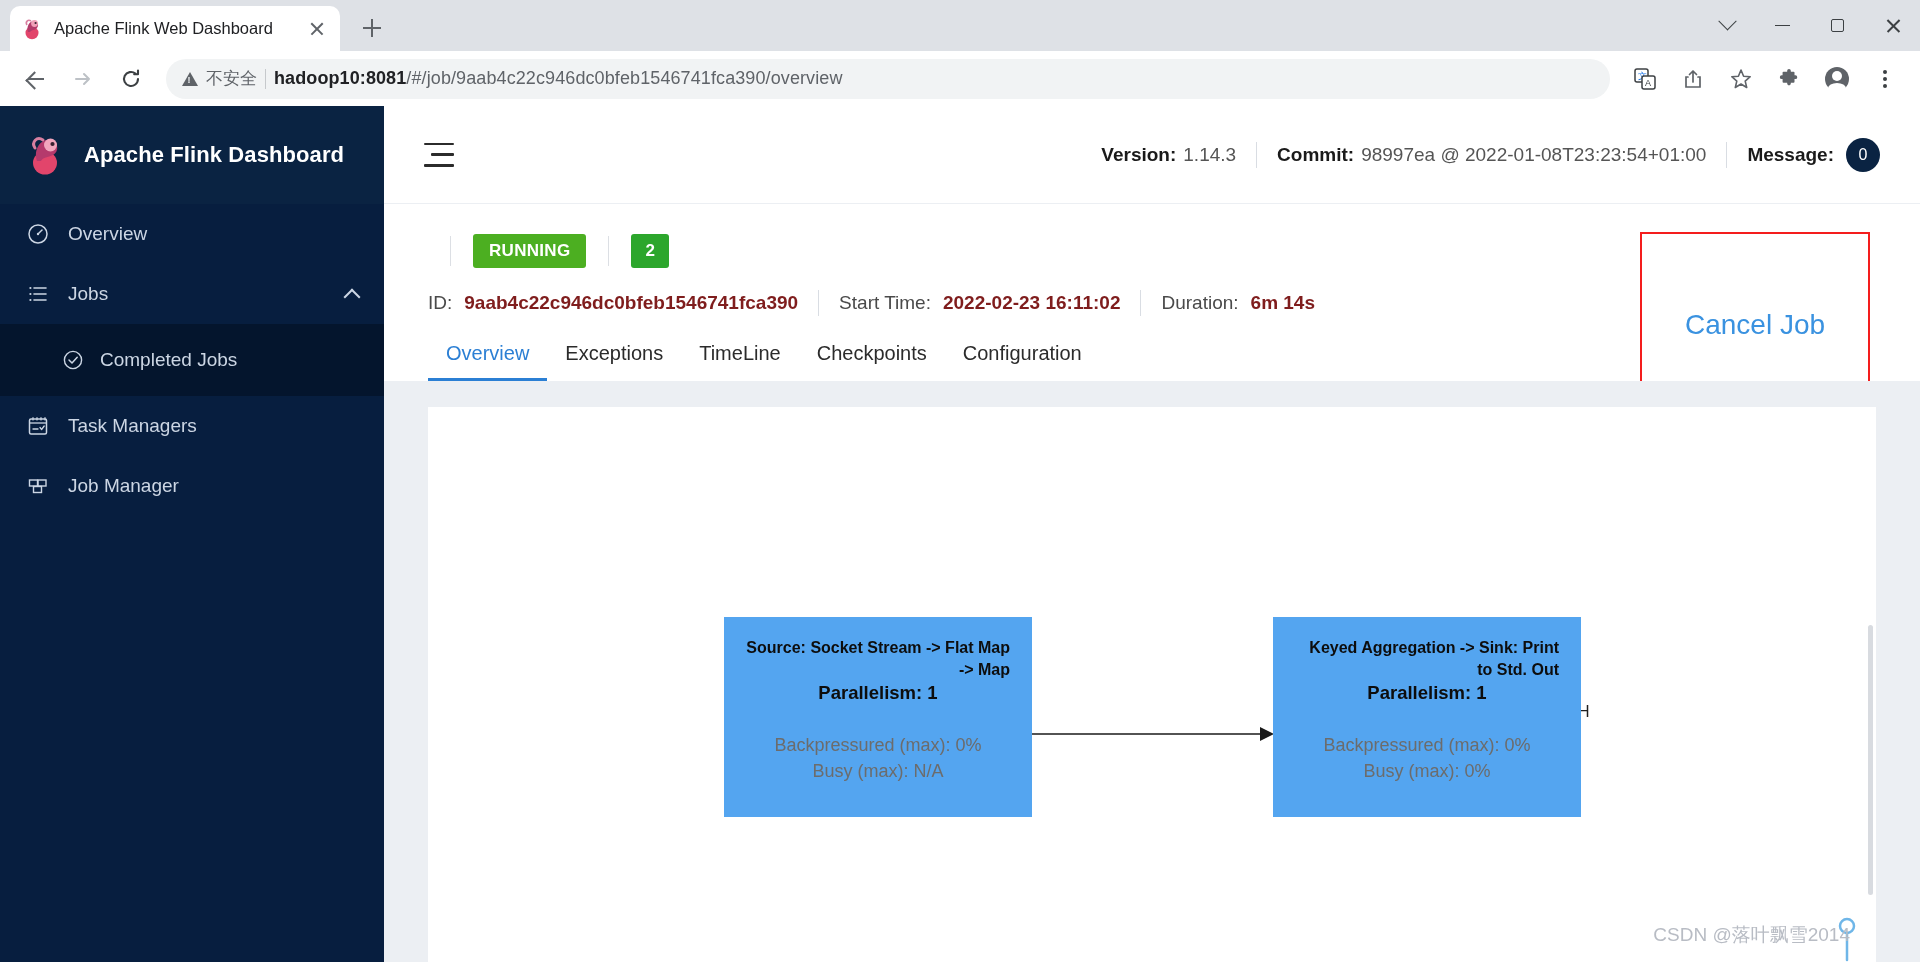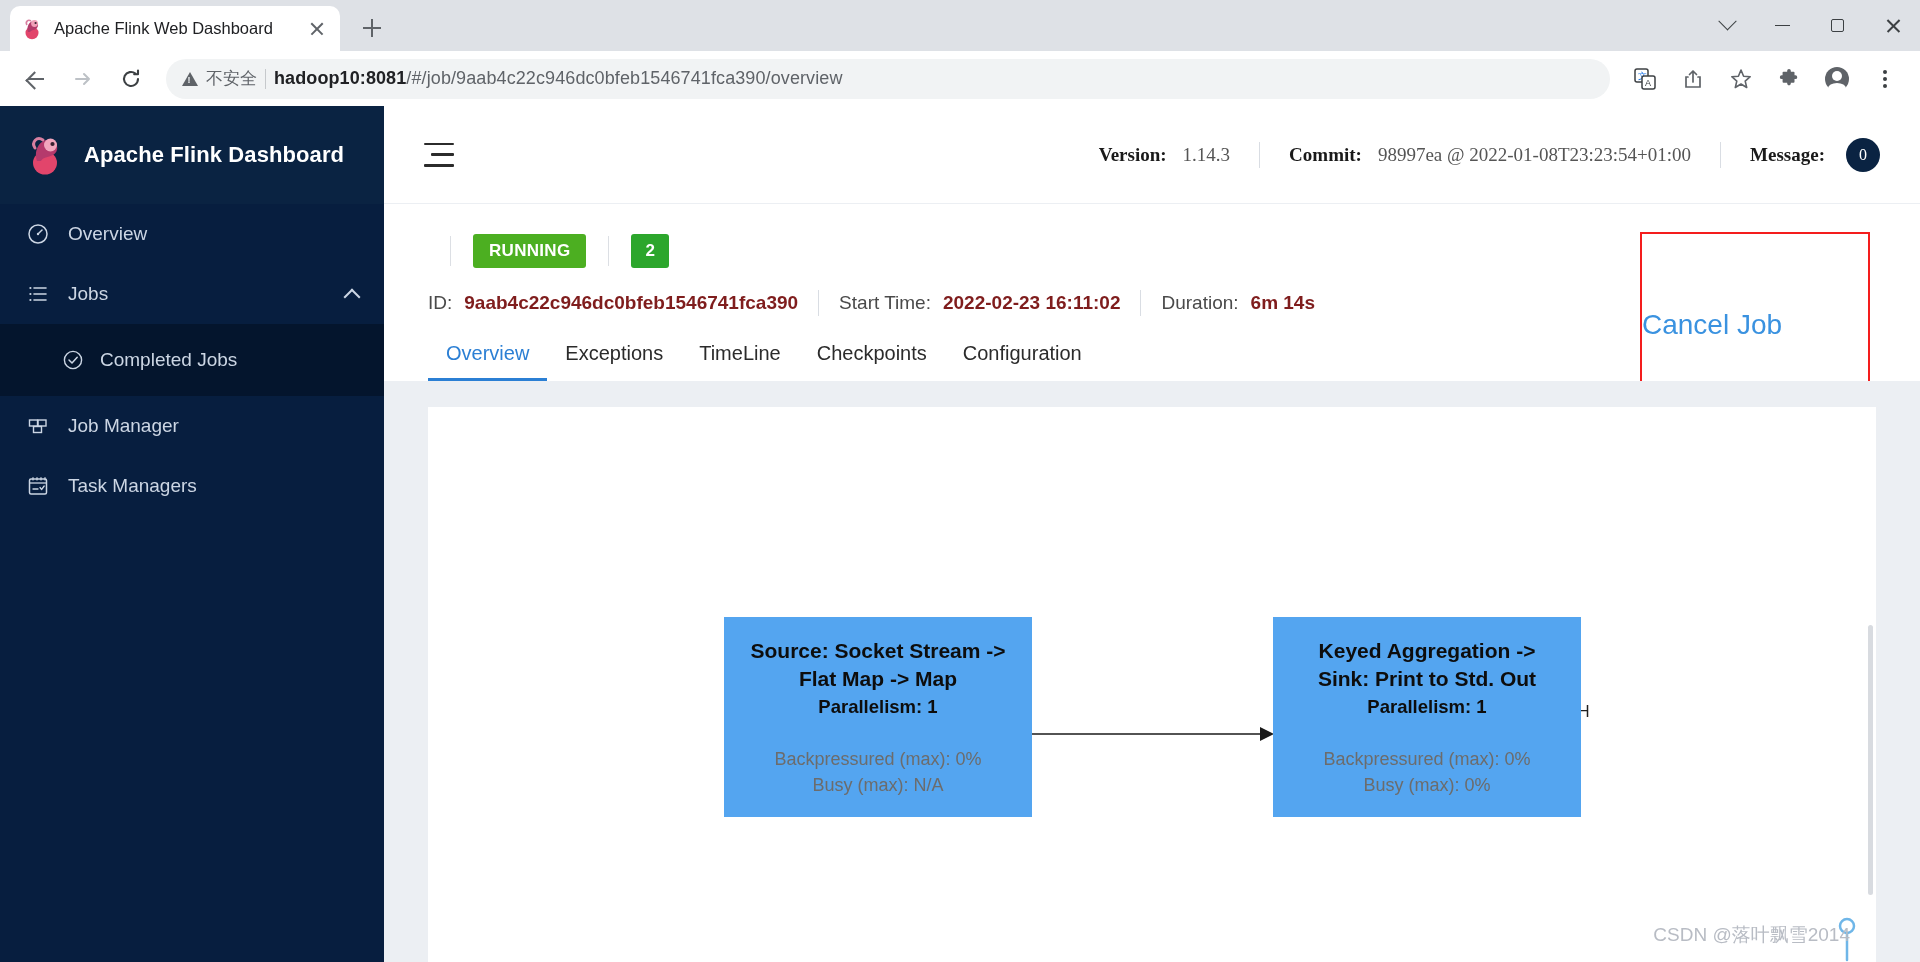--- a/index.html
+++ b/index.html
@@ -137,21 +137,21 @@
 
   .topbar {
     height: 98px; background:#ffffff; display:flex; align-items:center;
     padding: 0 40px; gap: 0; border-bottom:1px solid #eceff3;
   }
   .hamburger { width: 30px; height: 24px; display:flex; flex-direction:column; justify-content:space-between; flex:0 0 30px; }
   .hamburger i { height:2.5px; background:#2b2b2b; display:block; border-radius:1px; }
   .hamburger i:nth-child(1){ width:100%; }
   .hamburger i:nth-child(2){ width:76%; margin-left:auto;}
   .hamburger i:nth-child(3){ width:100%; }
-  .topbar-right { margin-left:auto; display:flex; align-items:center; font-size:19px; color:#333; gap:9px;font-family:Liberation Serif, serif; }
+  .topbar-right { margin-left:auto; display:flex; align-items:center; font-size:19px; color:#333; gap:0; }
   .tb-strong { font-weight: 700; color:#1a1a1a; }
   .tb-val { color:#555; margin-left:7px; }
   .vsep { width:1px; height:26px; background:#d9dde3; margin: 0 20px; }
   .msg-badge {
     width: 34px; height:34px; border-radius:50%; background:#0a2342; color:#fff;
     display:flex; align-items:center; justify-content:center; font-size:16px; margin-left:12px;
   }
 
   .job-panel {
     background:#ffffff; margin: 0; padding: 30px 44px 0 44px; position:relative;
@@ -177,35 +177,35 @@
   .tab-item {
     font-size: 20px; color:#2b2b2b; padding: 0 18px 16px 18px; position:relative;
   }
   .tab-item.active { color:#2b7fd4; }
   .tab-item.active::after {
     content:""; position:absolute; left:0; right:0; bottom:0; height:3px; background:#2b7fd4;
   }
 
   .cancel-box {
     position:absolute; right: 50px; top: 28px; width: 230px; height: 185px;
-    border: 2.5px solid #f41d1d; display:flex; align-items:center; 
+    border: 2.5px solid #f41d1d; display:flex; align-items:center; justify-content:center;
   }
   .cancel-label { font-size: 28px; color:#3a92e0; }
 
   .graph-area {
     flex:1; background: #eceff3; padding: 26px 44px 0 44px; position:relative; overflow:hidden;
   }
   .graph-canvas {
     background:#ffffff; height: 100%; position:relative; overflow:hidden;
   }
   .node {
     position:absolute; background:#54a5f0; color:#0d0d0d; padding: 20px 22px;
     width: 308px; height: 200px; text-align:center;
   }
-  .node-name { font-size:21px; font-weight:700; line-height:1.35; text-align:center; }
+  .node-name { font-size:16px; font-weight:700; line-height:1.35; text-align:right; }
   .node-par { font-size:18.5px; font-weight:700; margin-top: 2px; }
   .node-stats { margin-top: 28px; color:#6c6c6c; font-size:18px; line-height:1.45; }
   .node-left { left: 296px; top: 210px; }
   .node-right { left: 845px; top: 210px; }
 
   .edge-label {
     position:absolute; left: 1115px; top: 298px; font-size: 16px; color:#202020; letter-spacing:1px;
   }
   .scroll-v {
     position:absolute; right: 3px; top: 218px; width: 5px; height: 270px; background:#d8dbe0; border-radius:3px;
@@ -367,38 +367,38 @@
               <path d="M7 11 L10 14 L15.2 8.2" fill="none" stroke="#ccd6e4" stroke-width="1.5" stroke-linecap="round" stroke-linejoin="round"></path>
             </svg>
           </span>
           <span>Completed Jobs</span>
         </div>
       </div>
 
       <div class="nav-item">
         <span class="ico">
           <svg width="22" height="22" viewBox="0 0 22 22" class="ico-svg">
-            <rect x="2.5" y="5" width="8" height="6" fill="none" stroke="#ccd6e4" stroke-width="1.4"></rect>
-            <rect x="11" y="5" width="8" height="6" fill="none" stroke="#ccd6e4" stroke-width="1.4"></rect>
-            <rect x="6.5" y="11.5" width="8" height="6" fill="none" stroke="#ccd6e4" stroke-width="1.4"></rect>
-          </svg>
-        </span>
-        <span>Job Manager</span>
-      </div>
-
-      <div class="nav-item">
-        <span class="ico">
-          <svg width="22" height="22" viewBox="0 0 22 22" class="ico-svg">
             <rect x="2.5" y="4" width="17" height="15" rx="1.5" fill="none" stroke="#ccd6e4" stroke-width="1.5"></rect>
             <path d="M2.5 8 H19.5" stroke="#ccd6e4" stroke-width="1.3"></path>
             <path d="M6 2.5 V5 M10 2.5 V5 M14 2.5 V5 M18 2.5 V5" stroke="#ccd6e4" stroke-width="1.2" stroke-linecap="round"></path>
             <path d="M6 14 H11 M13 12.5 L14.6 14.5 L17.2 11" stroke="#ccd6e4" stroke-width="1.3" fill="none" stroke-linecap="round" stroke-linejoin="round"></path>
           </svg>
         </span>
         <span>Task Managers</span>
+      </div>
+
+      <div class="nav-item">
+        <span class="ico">
+          <svg width="22" height="22" viewBox="0 0 22 22" class="ico-svg">
+            <rect x="2.5" y="5" width="8" height="6" fill="none" stroke="#ccd6e4" stroke-width="1.4"></rect>
+            <rect x="11" y="5" width="8" height="6" fill="none" stroke="#ccd6e4" stroke-width="1.4"></rect>
+            <rect x="6.5" y="11.5" width="8" height="6" fill="none" stroke="#ccd6e4" stroke-width="1.4"></rect>
+          </svg>
+        </span>
+        <span>Job Manager</span>
       </div>
 
     </div>
 
     <div class="content">
 
       <div class="topbar">
         <div class="hamburger">
             <i></i>
             <i></i>

